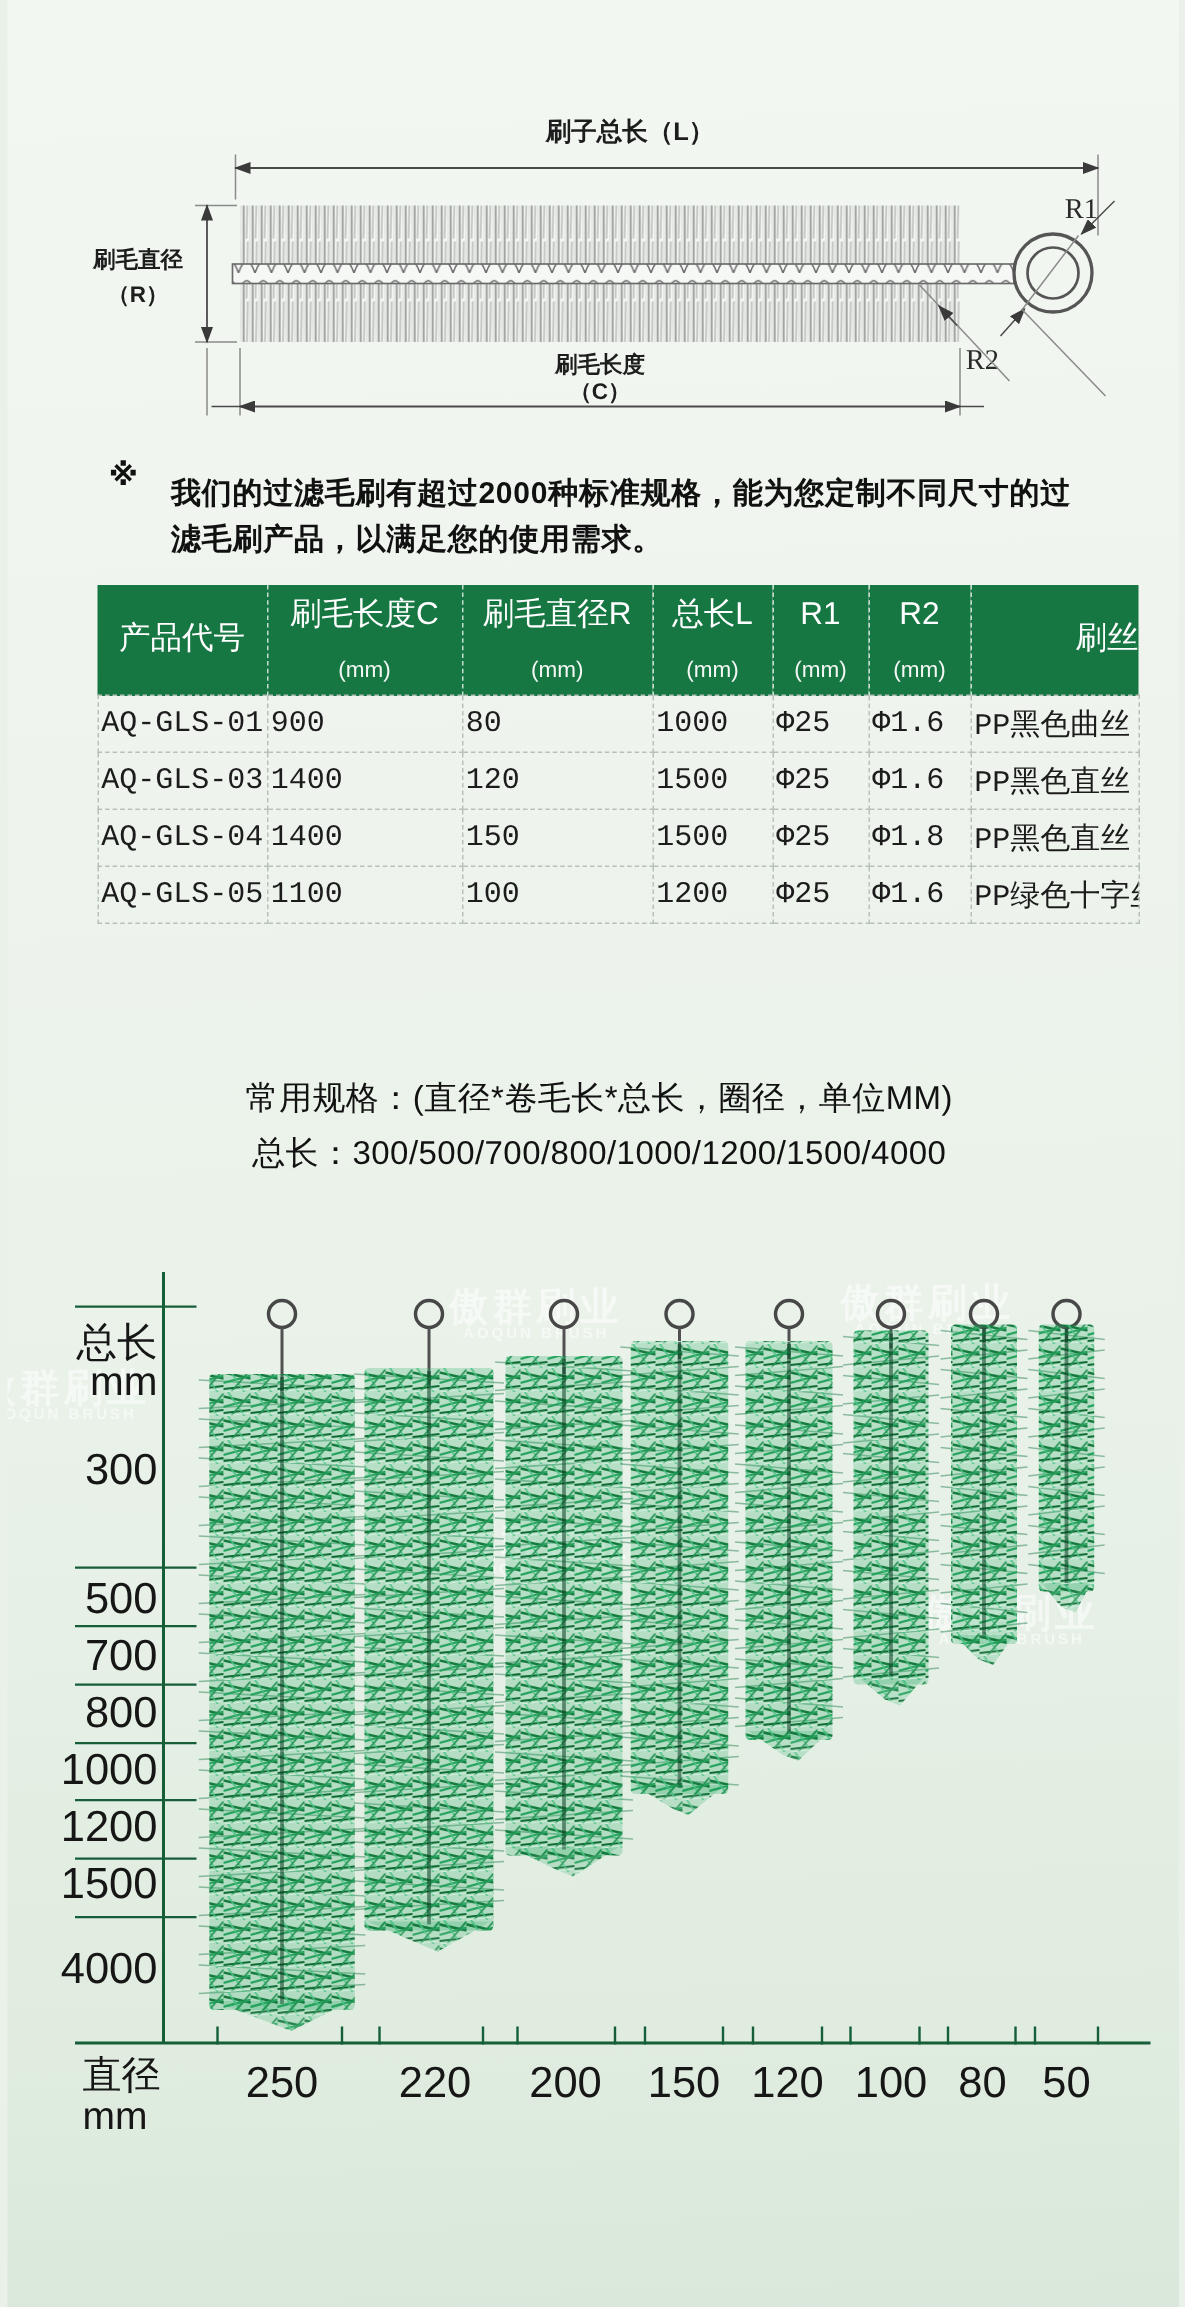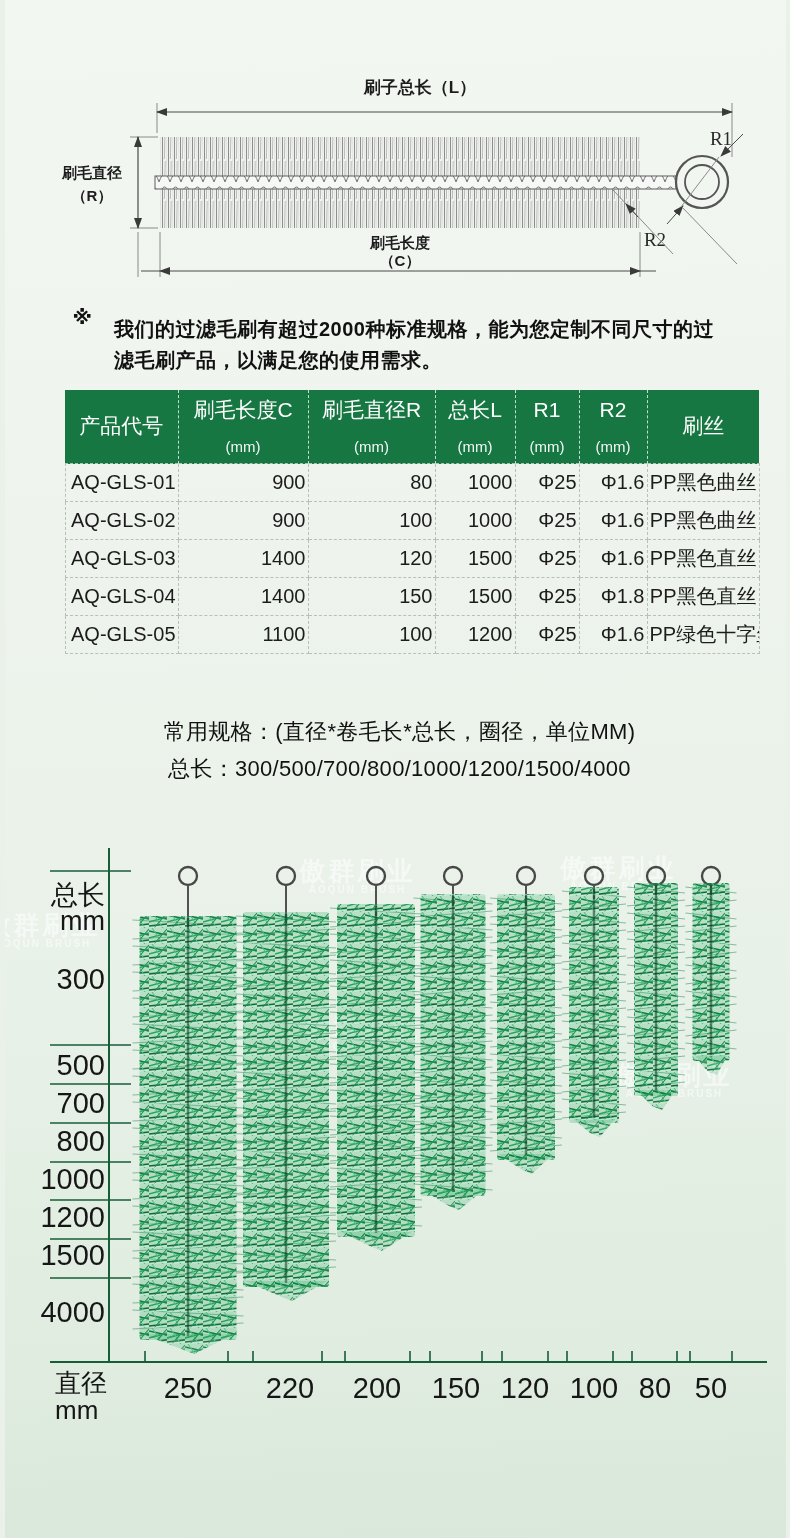--- a/index.html
+++ b/index.html
@@ -12,25 +12,25 @@
   .diagram{position:absolute;left:0;top:0;}
   .dim-label{font-size:17px;font-weight:bold;fill:#1d1d1d;}
   .dim-label-sm{font-size:15px;font-weight:bold;fill:#1d1d1d;}
   .cad-label{font-size:19px;fill:#2a2a2a;font-family:"Liberation Serif","DejaVu Serif",serif;}
   .note{position:absolute;left:68px;top:302px;width:668px;display:flex;gap:10px;
         font-size:20px;font-weight:600;line-height:1.55;color:#111;}
   .note p{margin:12px;flex:1;letter-spacing:.5px;}
   .spec-table{position:absolute;left:60px;top:390px;width:694px;border-collapse:collapse;table-layout:fixed;}
   .spec-table thead th{background:#177742;color:#fff;font-weight:500;height:73px;padding:0;
         border-right:1px dashed rgba(255,255,255,.75);vertical-align:middle;}
-  .spec-table thead th:last-child{border-right:none;}
+  .spec-table thead th:last-child{border-right:none;text-align:right;}
   .th-t{font-size:21px;line-height:1.15;}
   .th-u{font-size:15px;margin-top:16px;opacity:.95;}
-  .spec-table tbody td{height:37px;text-align:right;font-size:20px;color:#1c1c1c;
-        border:1px dashed #b7c1b7;background:transparent;padding:0 2px;white-space:nowrap;overflow:hidden;}
+  .spec-table tbody td{height:37px;text-align:left;font-size:20px;color:#1c1c1c;
+        border:1px dashed #b7c1b7;background:transparent;padding:0 2px;white-space:nowrap;overflow:hidden;font-family:Liberation Mono, monospace;}
   .specs{position:absolute;left:0;top:710px;width:790px;text-align:center;color:#121212;}
   .specs p{margin:7px 0;font-size:22px;font-weight:500;letter-spacing:.3px;}
   .chart{position:absolute;left:0;top:840px;}
   .wm{position:absolute;color:rgba(255,255,255,.55);text-align:center;line-height:1.05;pointer-events:none;}
   .wm .wm-cn{display:block;font-size:26px;font-weight:bold;letter-spacing:3px;}
   .wm .wm-en{display:block;font-size:10px;font-weight:bold;letter-spacing:2px;}
 </style>
 </head>
 <body>
 
@@ -129,29 +129,20 @@
           <th>
             <div class="th-t">刷丝</div>
           </th>
         </tr>
       </thead>
     <tbody id="tbody">
         <tr>
           <td>AQ-GLS-01</td>
           <td>900</td>
           <td>80</td>
-          <td>1000</td>
-          <td>Φ25</td>
-          <td>Φ1.6</td>
-          <td>PP黑色曲丝</td>
-        </tr>
-        <tr>
-          <td>AQ-GLS-02</td>
-          <td>900</td>
-          <td>100</td>
           <td>1000</td>
           <td>Φ25</td>
           <td>Φ1.6</td>
           <td>PP黑色曲丝</td>
         </tr>
         <tr>
           <td>AQ-GLS-03</td>
           <td>1400</td>
           <td>120</td>
           <td>1500</td>

